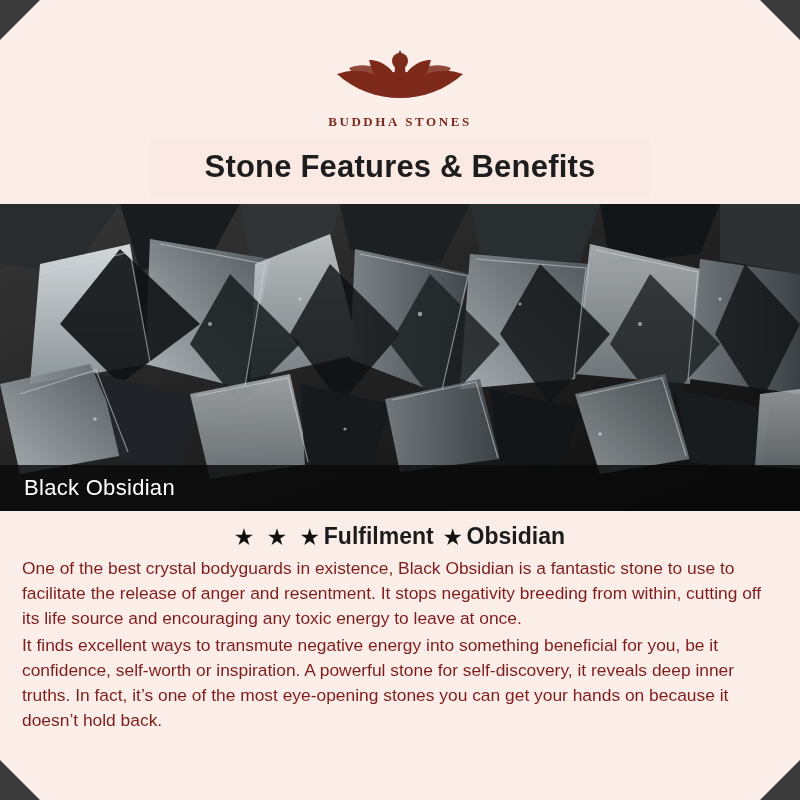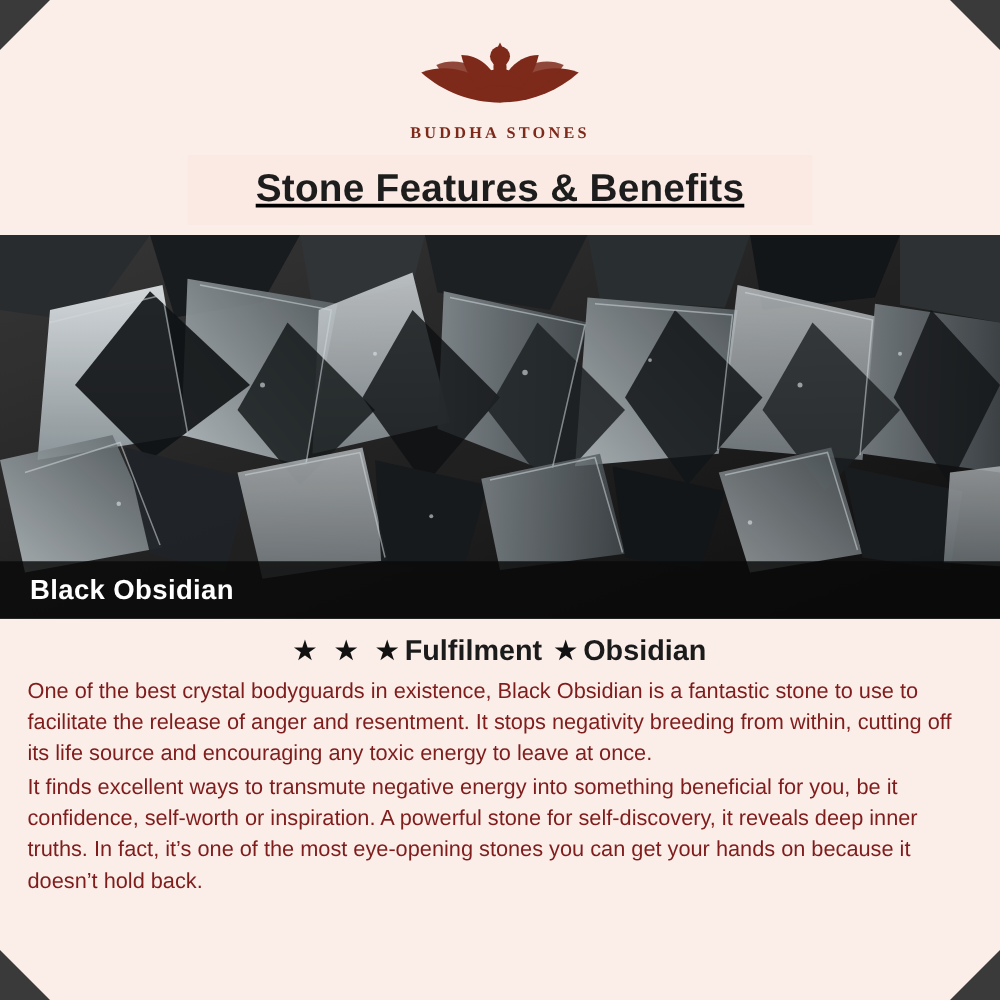--- a/index.html
+++ b/index.html
@@ -21,21 +21,21 @@
     width: 0; height: 0;
     z-index: 5;
   }
   .corner.tl { top: 0; left: 0; border-top: 40px solid #3a3a3a; border-right: 40px solid transparent; }
   .corner.tr { top: 0; right: 0; border-top: 40px solid #3a3a3a; border-left: 40px solid transparent; }
   .corner.bl { bottom: 0; left: 0; border-bottom: 40px solid #3a3a3a; border-right: 40px solid transparent; }
   .corner.br { bottom: 0; right: 0; border-bottom: 40px solid #3a3a3a; border-left: 40px solid transparent; }
 
   
   .brand {
-    padding-top: 12px;
+    padding-top: 28px;
     text-align: center;
     position: relative;
     z-index: 6;
   }
   .brand svg { display: block; margin: 0 auto; }
   .brand-name {
     margin-top: 4px;
     font-size: 13px;
     letter-spacing: 2.6px;
     font-weight: bold;
@@ -44,21 +44,20 @@
   }
 
   
   .title-band {
     position: relative;
     margin: 10px auto 0;
     width: 500px;
     background: #fbeae4;
     text-align: center;
     padding: 9px 0 11px;
-    text-decoration: underline;
   }
   .title-band h1 {
     font-size: 31px;
     font-weight: bold;
     color: #1d1d1d;
     letter-spacing: 0.2px;
     font-family: "Liberation Sans", sans-serif;
   }
 
   
@@ -76,21 +75,21 @@
     left: 0; bottom: 0;
     width: 100%;
     height: 46px;
     background: rgba(10,10,10,0.82);
     display: flex;
     align-items: center;
   }
   .label-strip span {
     color: #ffffff;
     font-size: 22px;
-    font-weight: bold;
+    font-weight: normal;
     padding-left: 24px;
     letter-spacing: 0.3px;
   }
 
   
   .benefits {
     display: flex;
     justify-content: center;
     align-items: baseline;
     gap: 4px;

